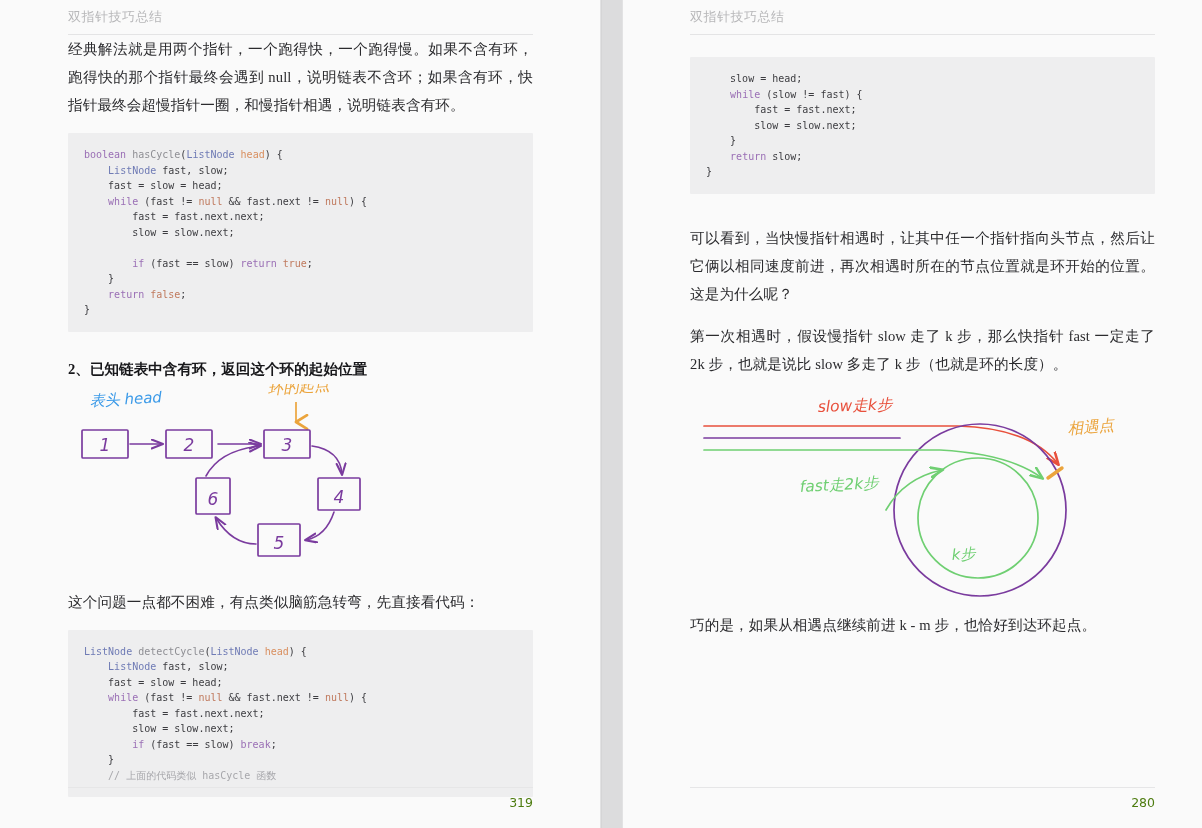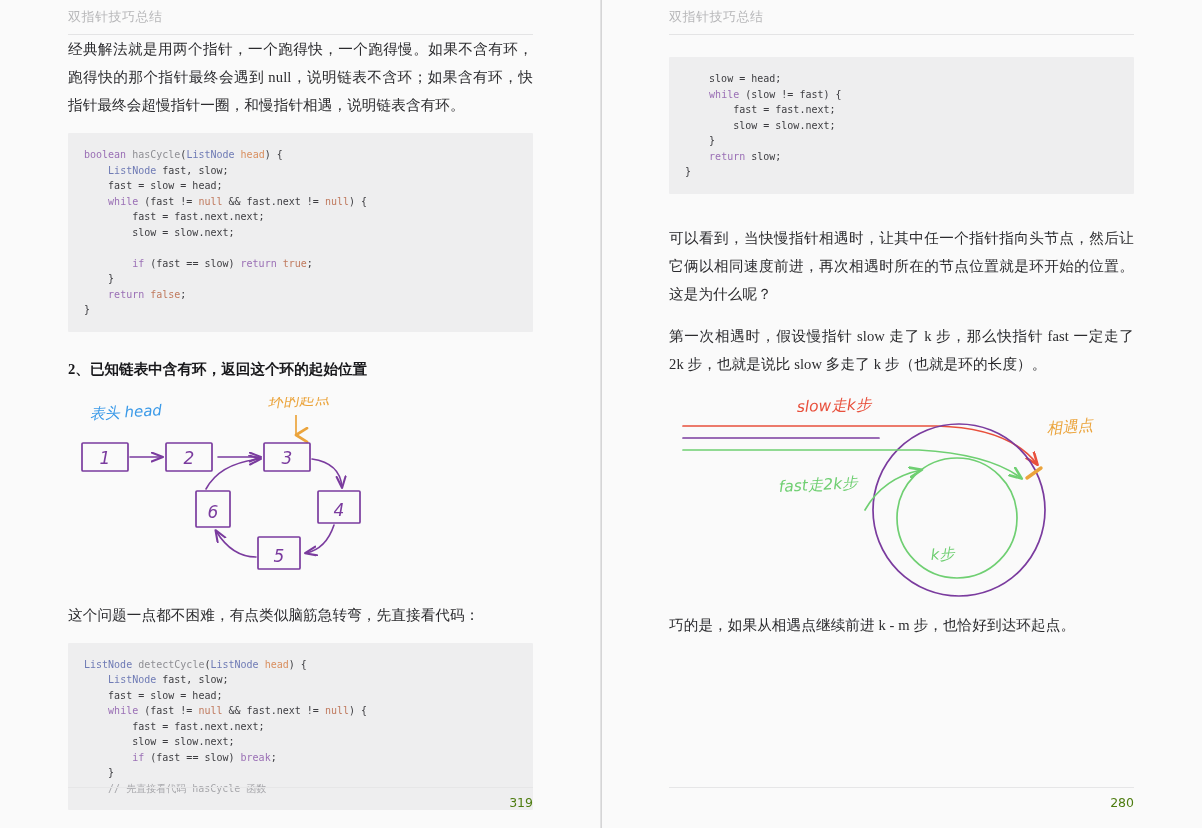--- a/index.html
+++ b/index.html
@@ -11,20 +11,21 @@
     width: 1202px;
     height: 828px;
     overflow: hidden;
     font-family: "Liberation Serif", "DejaVu Serif", serif;
   }
   .spread {
     display: flex;
     width: 1202px;
     height: 828px;
     background: #dcdcdd;
+    gap: 21px;
   }
   .page {
     position: relative;
     width: 601px;
     height: 828px;
     background: #fafafa;
     box-sizing: border-box;
     padding: 0 68px;
   }
   .page.left { box-shadow: inset -1px 0 0 #e2e2e3; }
@@ -58,21 +59,21 @@
     text-align: justify;
     letter-spacing: .1px;
   }
   .first-para { margin-top: 26px; }
 
   h3.section {
     font-size: 14.6px;
     line-height: 26px;
     font-weight: bold;
     color: #17171a;
-    margin: 24px 0 15px 0;
+    margin: 24px 0 2px 0;
   }
 
   
   pre.code {
     background: #eeeeef;
     margin: 0 0 6px 0;
     padding: 14px 16px;
     font-family: "DejaVu Sans Mono", "Liberation Mono", monospace;
     font-size: 10px;
     line-height: 15.5px;
@@ -180,21 +181,21 @@
     <p class="body">这个问题一点都不困难，有点类似脑筋急转弯，先直接看代码：</p>
 
     <pre class="code"><span class="ty">ListNode</span> <span class="fn">detectCycle</span>(<span class="ty">ListNode</span> <span class="ar">head</span>) {
     <span class="ty">ListNode</span> fast, slow;
     fast = slow = head;
     <span class="k">while</span> (fast != <span class="nu">null</span> &amp;&amp; fast.next != <span class="nu">null</span>) {
         fast = fast.next.next;
         slow = slow.next;
         <span class="k">if</span> (fast == slow) <span class="k">break</span>;
     }
-    <span class="cm">// 先直接看代码 hasCycle 函数</span></pre>
+    <span class="cm">// 上面的代码类似 hasCycle 函数</span></pre>
 
     <div class="pagenum-wrap">
       <div class="pagenum-rule"></div>
       <div class="pagenum">319</div>
     </div>
   </div>
 
   <div class="page right">
 
     <div class="running-head">双指针技巧总结</div>

